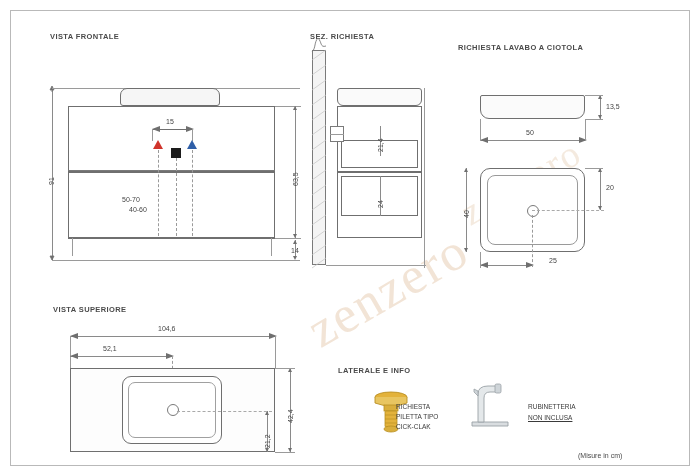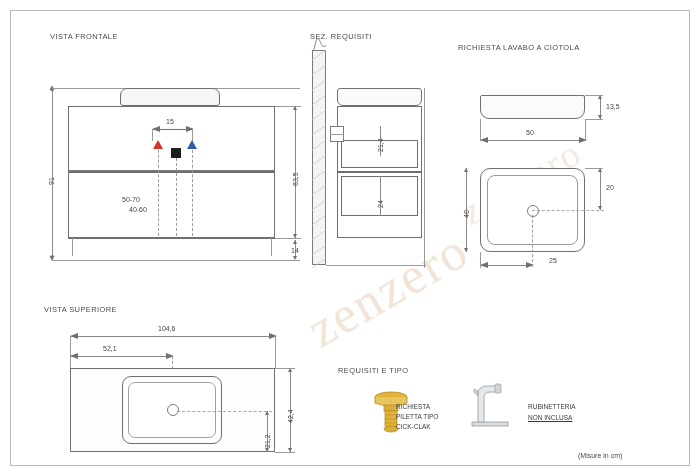--- a/index.html
+++ b/index.html
@@ -1,19 +1,19 @@
 <!DOCTYPE html>
 <html><head>
 <meta charset="utf-8">
 <style>
   html,body{margin:0;padding:0;background:#ffffff;}
   body{width:700px;height:476px;font-family:"Liberation Sans",sans-serif;color:#3a3a3a;}
   #sheet{position:relative;width:700px;height:476px;overflow:hidden;background:#fff;}
   .border{position:absolute;left:10px;top:10px;width:680px;height:456px;border:1px solid #b9b9b9;box-sizing:border-box;}
-  .ttl{position:absolute;font-size:7.5px;letter-spacing:.4px;color:#4a4a4a;white-space:nowrap;}
+  .ttl{position:absolute;font-size:7.5px;letter-spacing:.4px;color:#4a4a4a;white-space:nowrap;font-weight:bold;}
   .dim{position:absolute;font-size:7px;color:#444;white-space:nowrap;}
   .dimv{position:absolute;font-size:7px;color:#444;white-space:nowrap;transform:rotate(-90deg);transform-origin:left top;}
   .ln{position:absolute;background:#6f6f6f;}
   .lnh{height:1px;}
   .lnv{width:1px;}
   .thin{background:#9a9a9a;}
   .dashv{position:absolute;border-left:1px dashed #9a9a9a;width:0;}
   .box{position:absolute;border:1px solid #6f6f6f;box-sizing:border-box;background:transparent;}
   .boxf{position:absolute;border:1px solid #7a7a7a;box-sizing:border-box;background:#fbfbfb;}
   .rnd{border-radius:6px;}
@@ -86,21 +86,21 @@
   </svg>
   <div class="dimv" style="left:292px;top:186px;">63,5</div>
 
   <div class="ln lnv" style="left:295px;top:240px;height:18px;background:#8a8a8a;"></div>
   <svg style="left:291px;top:238px;width:10px;height:24px;">
     <path d="M2,6 L4,2 L6,6 Z" fill="#6f6f6f"></path>
     <path d="M2,18 L4,22 L6,18 Z" fill="#6f6f6f"></path>
   </svg>
   <div class="dim" style="left:291px;top:247px;">14</div>
 
-  <div class="ttl" style="left:310px;top:32px;">SEZ. REQUISITI</div>
+  <div class="ttl" style="left:310px;top:32px;">SEZ. RICHIESTA</div>
 
   <div class="boxf" style="left:312px;top:50px;width:14px;height:215px;background:#f4f4f4;"></div>
   <svg style="left:312px;top:50px;width:14px;height:215px;">
     <g stroke="#c3c3c3" stroke-width="0.7">
       <line x1="0" y1="10" x2="14" y2="0"></line>
         <line x1="0" y1="25" x2="14" y2="15"></line>
       <line x1="0" y1="40" x2="14" y2="30"></line>
         <line x1="0" y1="55" x2="14" y2="45"></line>
       <line x1="0" y1="70" x2="14" y2="60"></line>
         <line x1="0" y1="85" x2="14" y2="75"></line>
@@ -181,21 +181,21 @@
 
   <div class="ln lnh" style="left:480px;top:265px;width:52px;background:#8a8a8a;"></div>
   <svg style="left:476px;top:261px;width:62px;height:9px;">
     <path d="M4,4 L12,1 L12,7 Z" fill="#6f6f6f"></path>
       <path d="M58,4 L50,1 L50,7 Z" fill="#6f6f6f"></path>
   </svg>
   <div class="dim" style="left:549px;top:257px;">25</div>
   <div class="ln lnv thin" style="left:480px;top:252px;height:16px;"></div>
   <div class="dashv" style="left:532px;top:215px;height:52px;"></div>
 
-  <div class="ttl" style="left:44px;top:305px;">VISTA SUPERIORE</div>
+  <div class="ttl" style="left:53px;top:305px;">VISTA SUPERIORE</div>
 
   <div class="ln lnh" style="left:70px;top:336px;width:205px;background:#8a8a8a;"></div>
   <svg style="left:66px;top:332px;width:215px;height:9px;">
     <path d="M4,4 L12,1 L12,7 Z" fill="#6f6f6f"></path>
       <path d="M211,4 L203,1 L203,7 Z" fill="#6f6f6f"></path>
   </svg>
   <div class="dim" style="left:158px;top:325px;">104,6</div>
   <div class="ln lnv thin" style="left:70px;top:336px;height:32px;"></div>
   <div class="ln lnv thin" style="left:275px;top:336px;height:32px;"></div>
 
@@ -222,21 +222,21 @@
   <div class="ln lnh thin" style="left:275px;top:452px;width:20px;"></div>
 
   <div class="ln lnv" style="left:267px;top:411px;height:41px;background:#8a8a8a;"></div>
   <svg style="left:263px;top:407px;width:10px;height:49px;">
     <path d="M2,8 L4,4 L6,8 Z" fill="#6f6f6f"></path>
       <path d="M2,41 L4,45 L6,41 Z" fill="#6f6f6f"></path>
   </svg>
   <div class="dimv" style="left:264px;top:448px;">21,2</div>
   <div class="ln lnh thin" style="left:177px;top:411px;width:95px;background:transparent;border-top:1px dashed #a9a9a9;height:0;"></div>
 
-  <div class="ttl" style="left:338px;top:366px;">REQUISITI E TIPO</div>
+  <div class="ttl" style="left:338px;top:366px;">LATERALE E INFO</div>
 
   <svg style="left:373px;top:390px;width:36px;height:44px;">
     <ellipse cx="18" cy="7" rx="16" ry="5" fill="#e3b23b" stroke="#b98f22" stroke-width="0.9"></ellipse>
     <path d="M2,7 L2,13 Q18,19 34,13 L34,7" fill="#e8c561" stroke="#b98f22" stroke-width="0.9"></path>
     <rect x="11" y="15" width="14" height="6" fill="#d9ae3c" stroke="#b98f22" stroke-width="0.8"></rect>
     <rect x="12" y="21" width="12" height="16" rx="1" fill="#e3b23b" stroke="#b98f22" stroke-width="0.8"></rect>
     <line x1="12" y1="25" x2="24" y2="25" stroke="#b98f22" stroke-width="0.7"></line>
     <line x1="12" y1="29" x2="24" y2="29" stroke="#b98f22" stroke-width="0.7"></line>
     <line x1="12" y1="33" x2="24" y2="33" stroke="#b98f22" stroke-width="0.7"></line>
     <ellipse cx="18" cy="39" rx="7" ry="3" fill="#d9ae3c" stroke="#b98f22" stroke-width="0.8"></ellipse>

